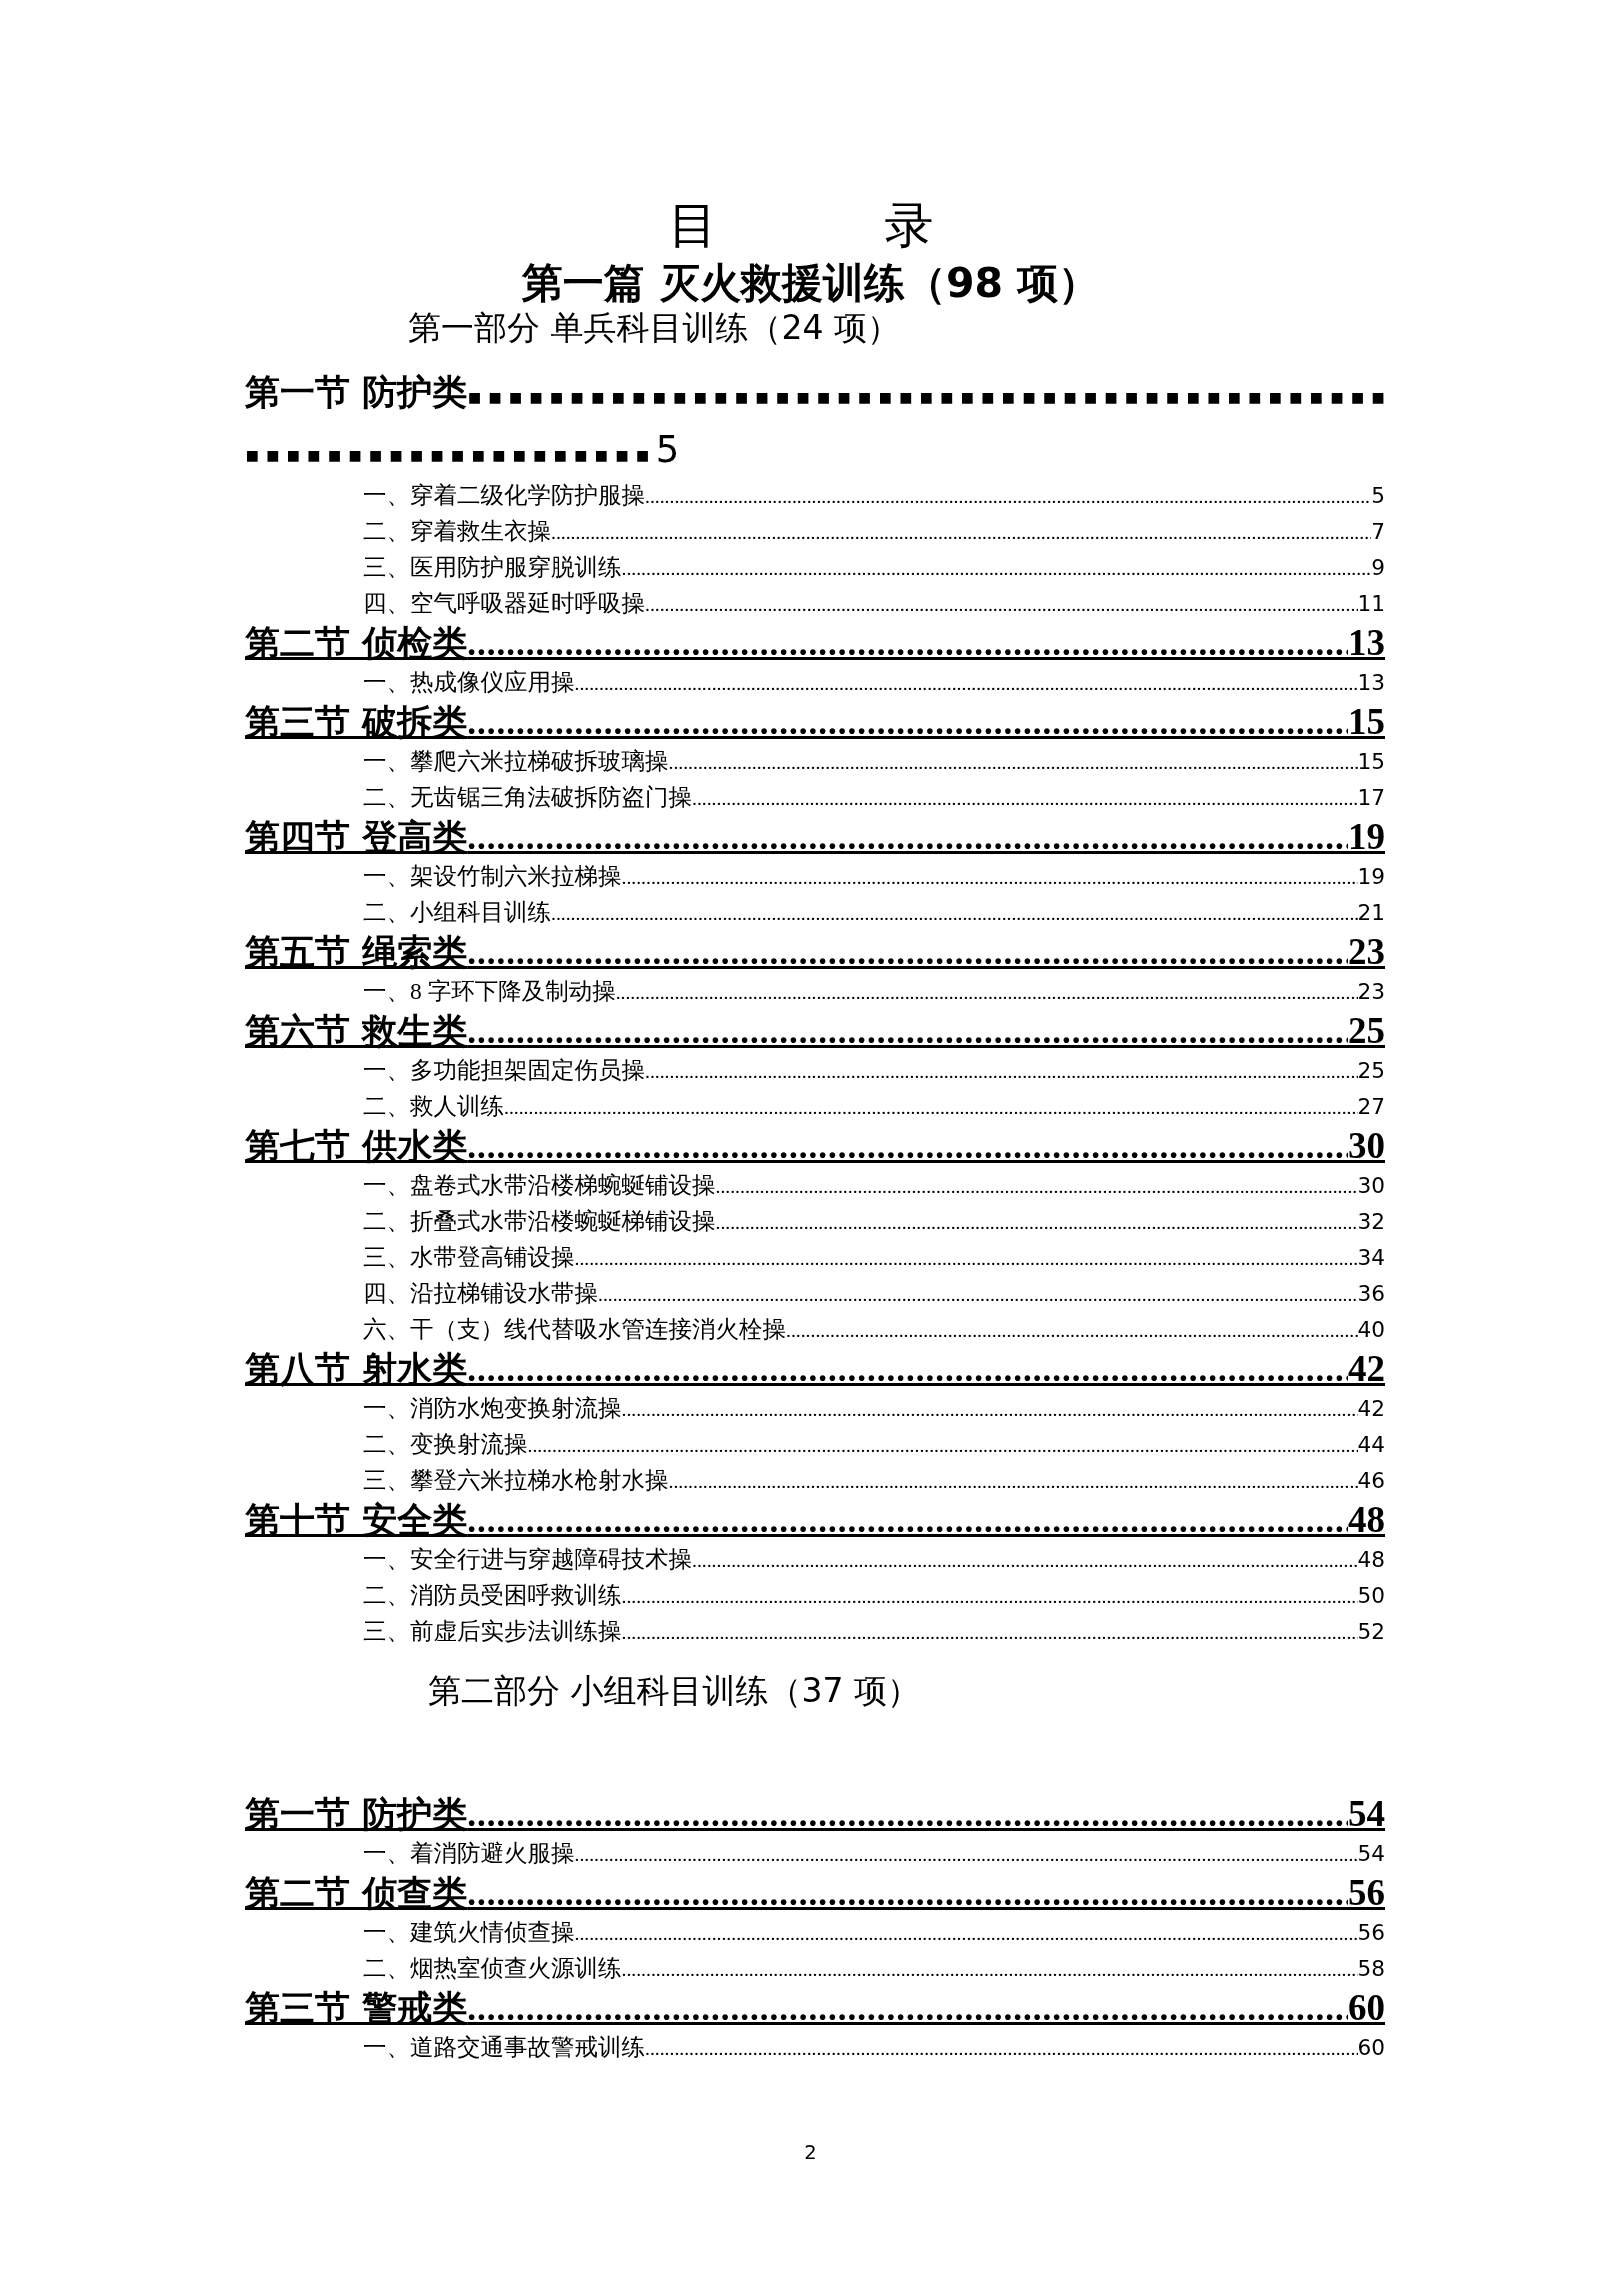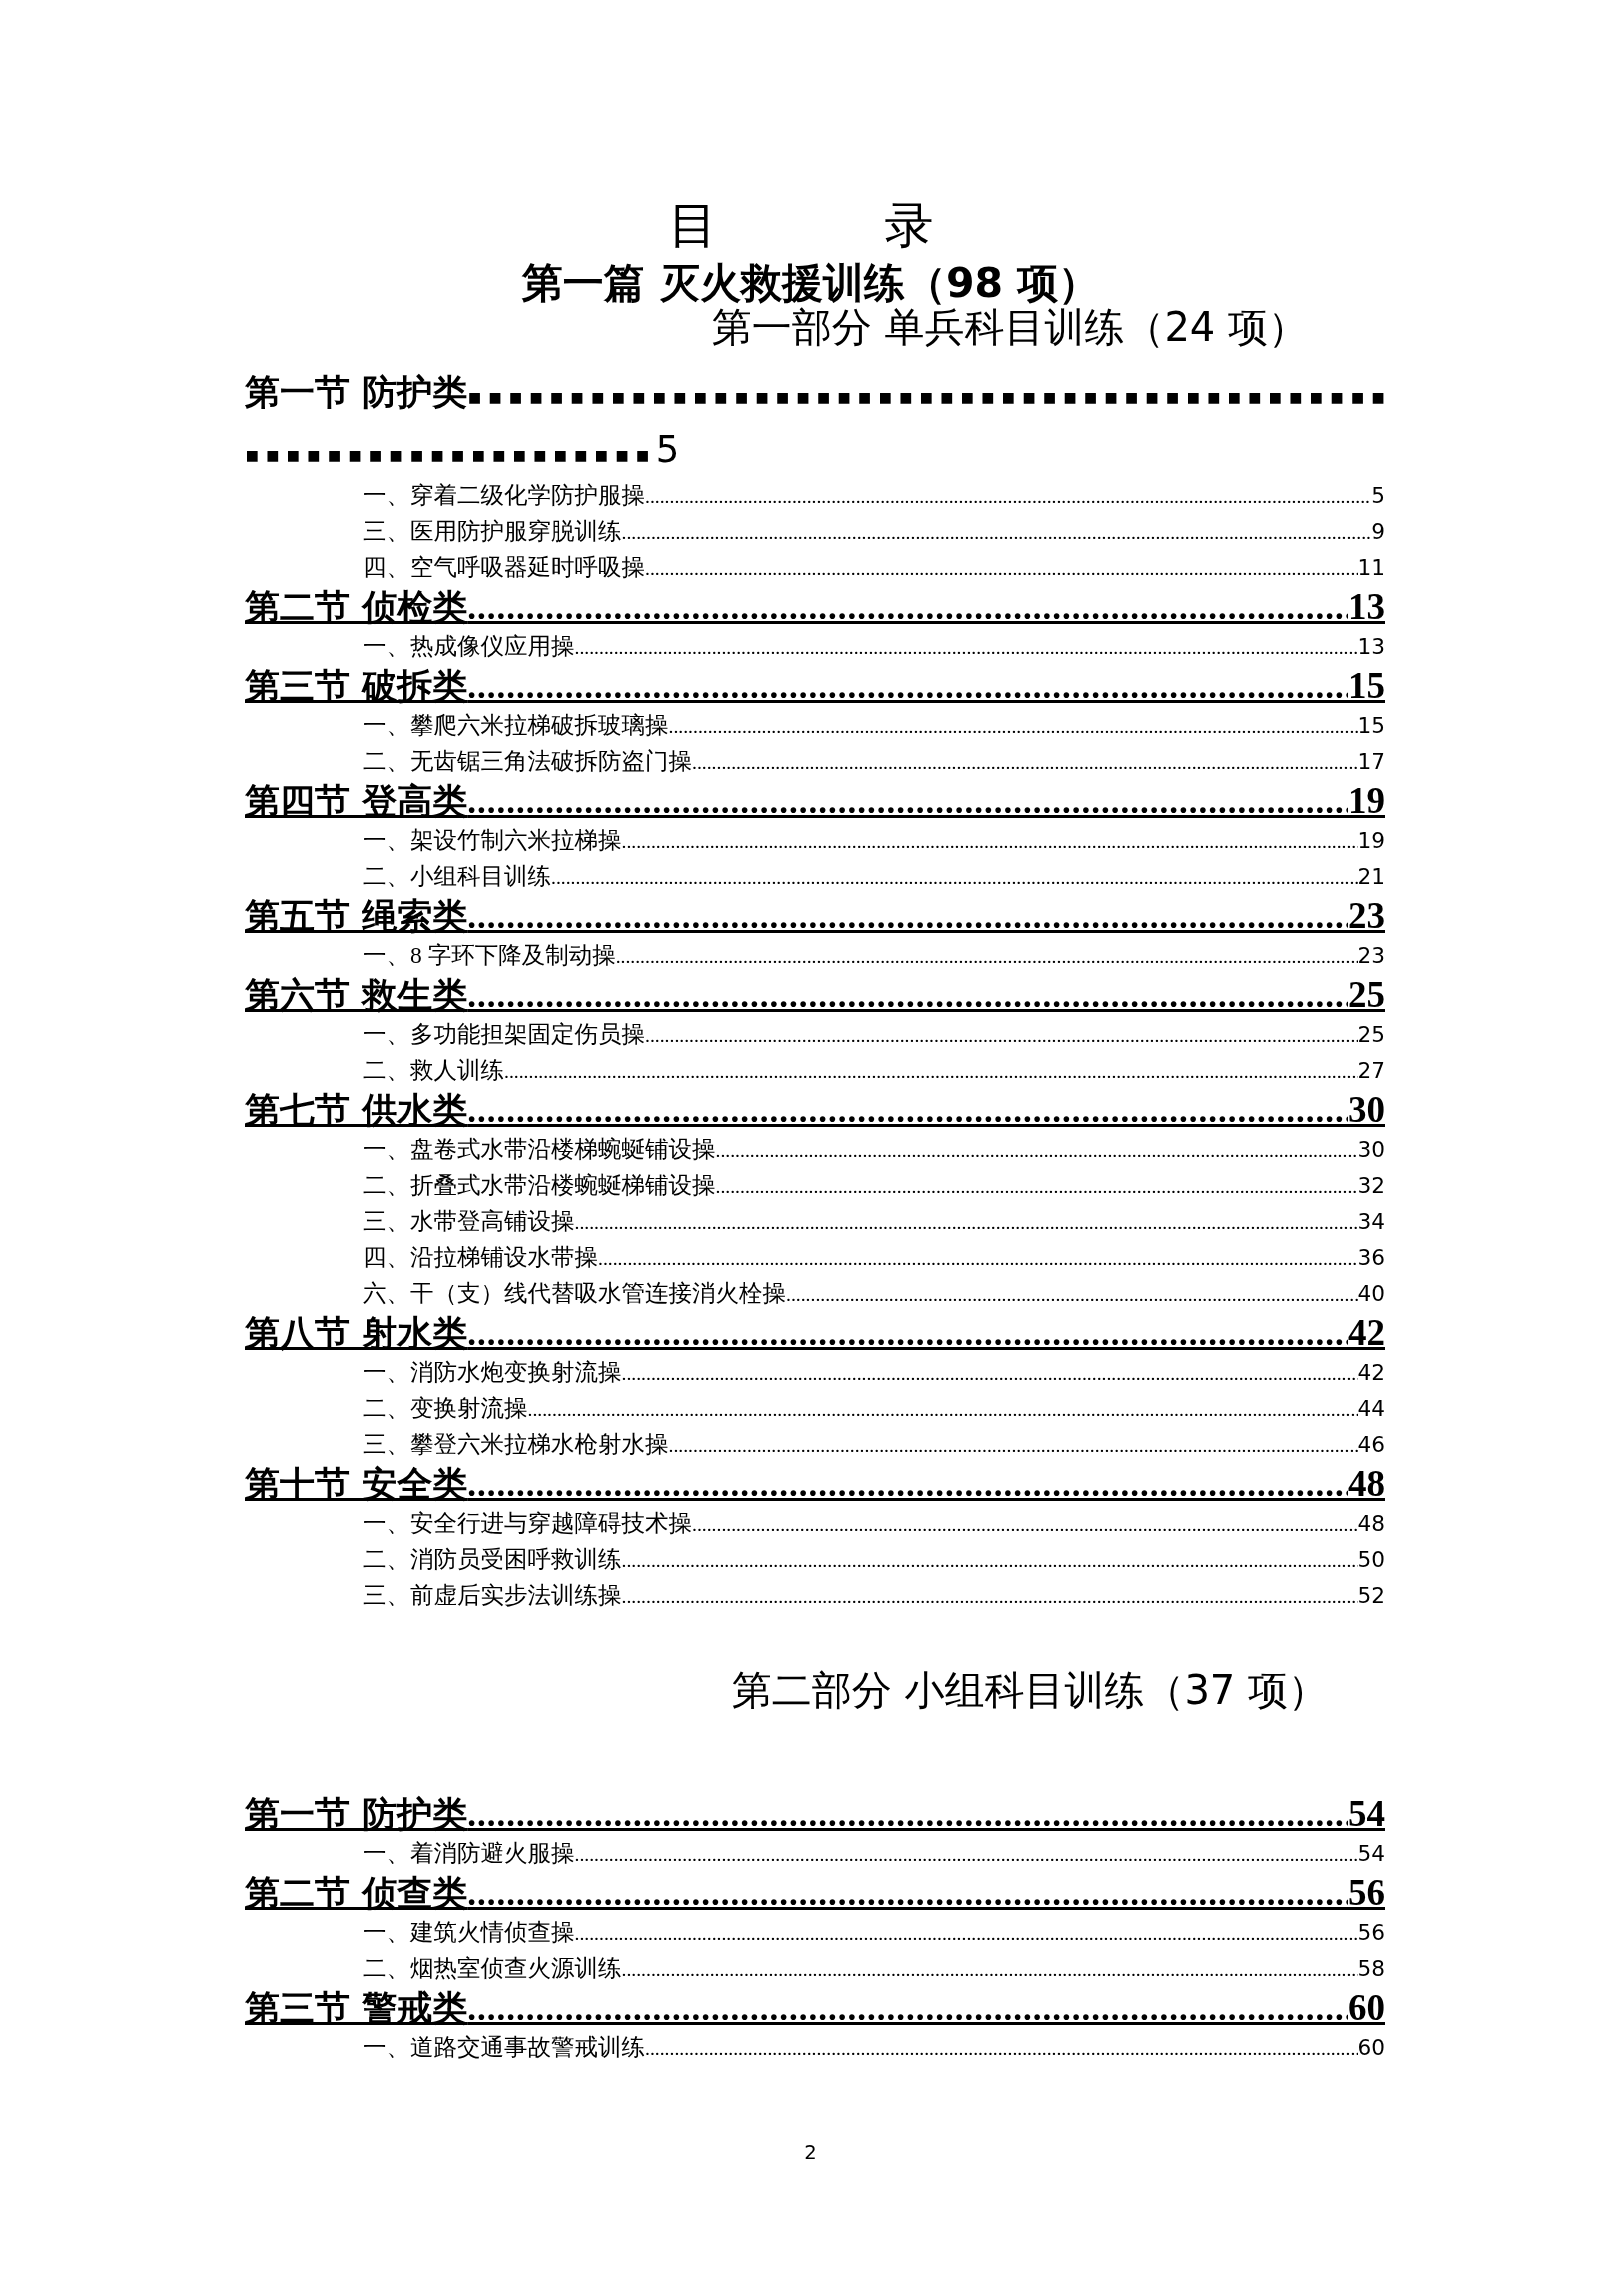--- a/index.html
+++ b/index.html
@@ -3,22 +3,22 @@
 <meta charset="utf-8">
 <style>
   html, body { margin:0; padding:0; background:#ffffff; }
   body { width:1621px; height:2293px; position:relative; overflow:hidden;
          font-family:"DejaVu Sans","Liberation Sans",sans-serif; color:#000; }
   .page { position:absolute; left:0; top:0; width:1621px; height:2293px; }
   .title { position:absolute; left:0; width:1602px; text-align:center; top:196px;
            font-size:49px; letter-spacing:59px; text-indent:59px; line-height:59px; }
   .part-title { position:absolute; left:0; width:1621px; text-align:center; top:257px;
            font-size:41px; font-weight:bold; line-height:53px; font-family:"DejaVu Sans","Liberation Sans",sans-serif; }
-  .sub-part { position:absolute; left:0; width:1308px; text-align:right;
-           font-size:40px; line-height:43px; }
+  .sub-part { position:absolute; left:0; width:1308px; text-align:center;
+           font-size:33px; line-height:43px; }
   .toc { position:absolute; left:245px; width:1140px; }
   .row { display:flex; align-items:baseline; white-space:nowrap; overflow:hidden; }
   .row .leader { flex:1; overflow:hidden; white-space:nowrap; }
   .row .leader::after { content:"................................................................................................................................................................................................................................................................................................................................"; }
   .sec { height:43px; font-size:35px; font-weight:bold; line-height:43px;text-decoration:underline; }
   .sec .label { font-family:"DejaVu Sans","Liberation Sans",sans-serif; }
   .sec .leader { font-family:"Liberation Serif",serif; letter-spacing:1px; }
   .sec .page-num { font-family:"Liberation Serif",serif; font-size:37px; }
   .item { height:36px; font-size:23.5px; line-height:36px; padding-left:118px; }
   .item .label { font-family:"Liberation Serif","DejaVu Serif",serif; font-weight:normal; }
@@ -49,20 +49,25 @@
     <div class="wrap-second">
       <span class="dots">▪▪▪▪▪▪▪▪▪▪▪▪▪▪▪▪▪▪▪▪</span>
       <span class="page-num">5</span>
     </div>
     <div class="row item">
       <span class="label">一、穿着二级化学防护服操</span>
       <span class="leader"></span>
       <span class="page-num">5</span>
     </div>
     <div class="row item">
+      <span class="label">二、穿着救生衣操</span>
+      <span class="leader"></span>
+      <span class="page-num">7</span>
+    </div>
+    <div class="row item">
       <span class="label">三、医用防护服穿脱训练</span>
       <span class="leader"></span>
       <span class="page-num">9</span>
     </div>
     <div class="row item">
       <span class="label">四、空气呼吸器延时呼吸操</span>
       <span class="leader"></span>
       <span class="page-num">11</span>
     </div>
 

